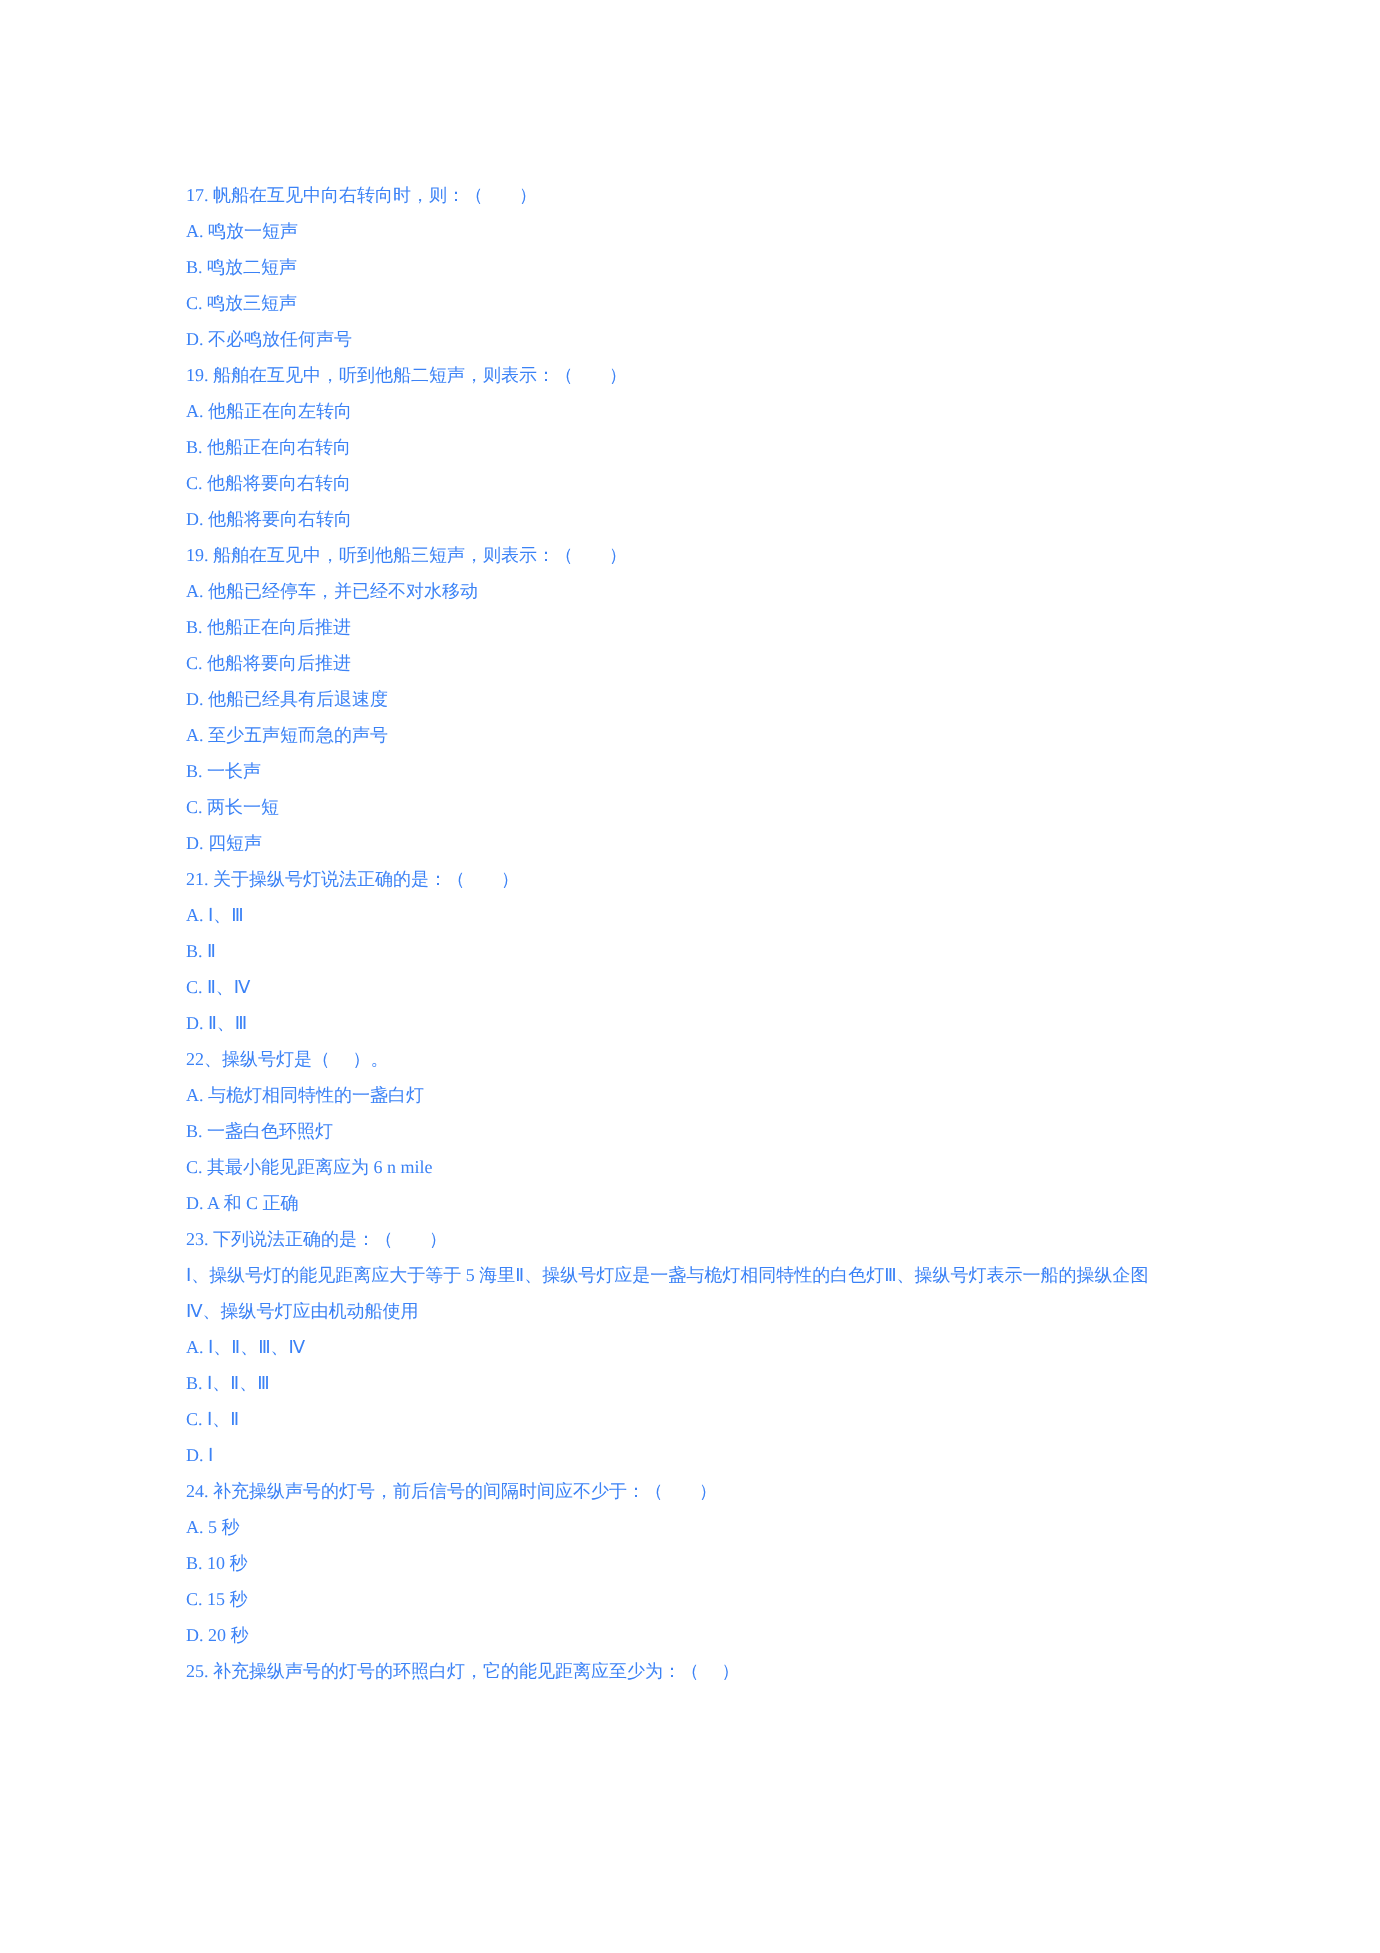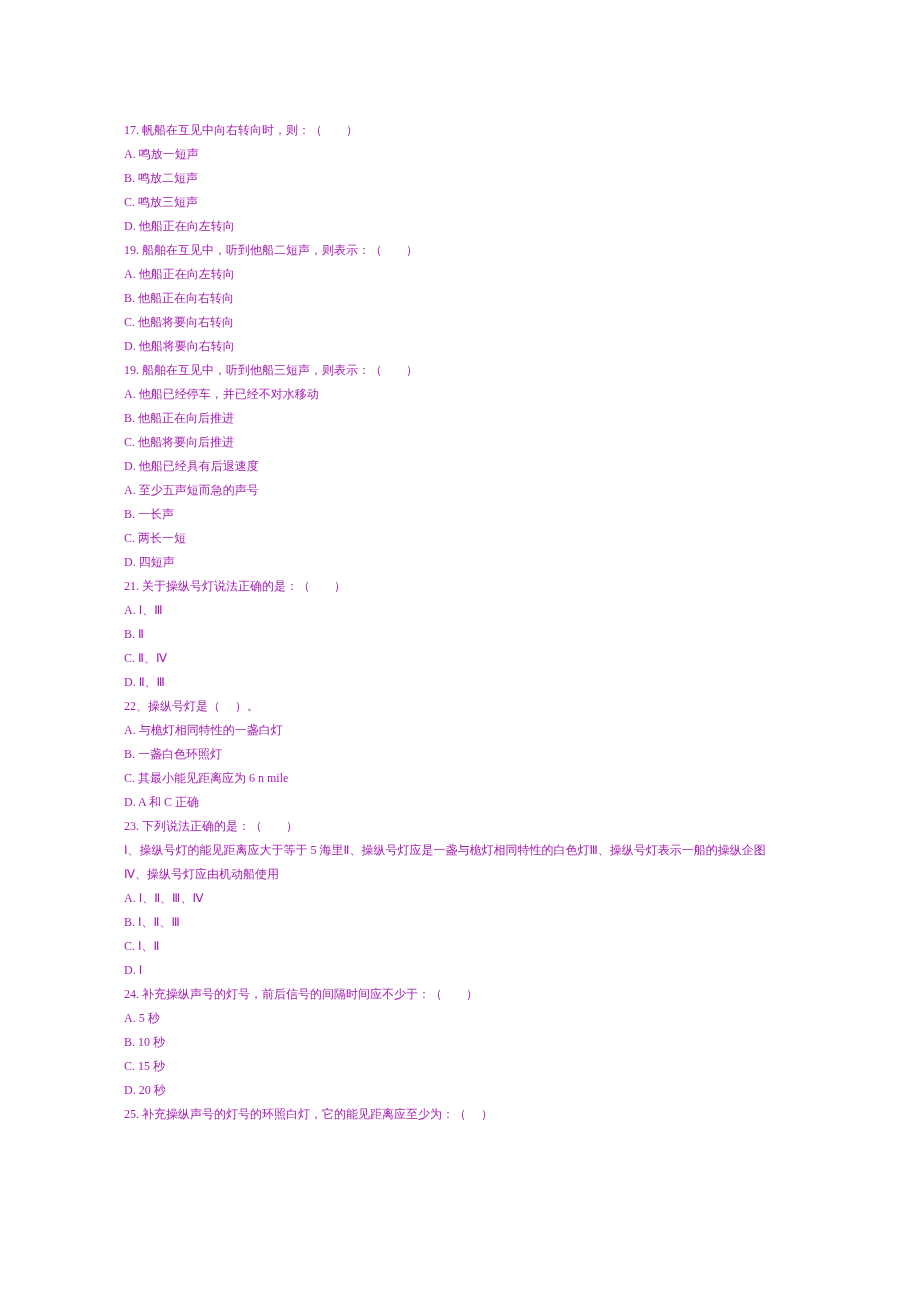--- a/index.html
+++ b/index.html
@@ -9,34 +9,34 @@
     background: #ffffff;
     font-family: "SimSun", "宋体", serif;
   }
   .page {
     padding: 118px 120px 118px 124px;
     box-sizing: border-box;
   }
   .line {
     font-size: 12px;
     line-height: 24px;
-    color: #a21caf;
+    color: #3b82f6;
     white-space: nowrap;
   }
 </style>
 </head>
 <body>
 
 <div class="page">
 
   <div class="line">17. 帆船在互见中向右转向时，则：（　　）</div>
   <div class="line">A. 鸣放一短声</div>
   <div class="line">B. 鸣放二短声</div>
   <div class="line">C. 鸣放三短声</div>
-  <div class="line">D. 他船正在向左转向</div>
+  <div class="line">D. 不必鸣放任何声号</div>
 
   <div class="line">19. 船舶在互见中，听到他船二短声，则表示：（　　）</div>
   <div class="line">A. 他船正在向左转向</div>
   <div class="line">B. 他船正在向右转向</div>
   <div class="line">C. 他船将要向右转向</div>
   <div class="line">D. 他船将要向右转向</div>
 
   <div class="line">19. 船舶在互见中，听到他船三短声，则表示：（　　）</div>
   <div class="line">A. 他船已经停车，并已经不对水移动</div>
   <div class="line">B. 他船正在向后推进</div>

